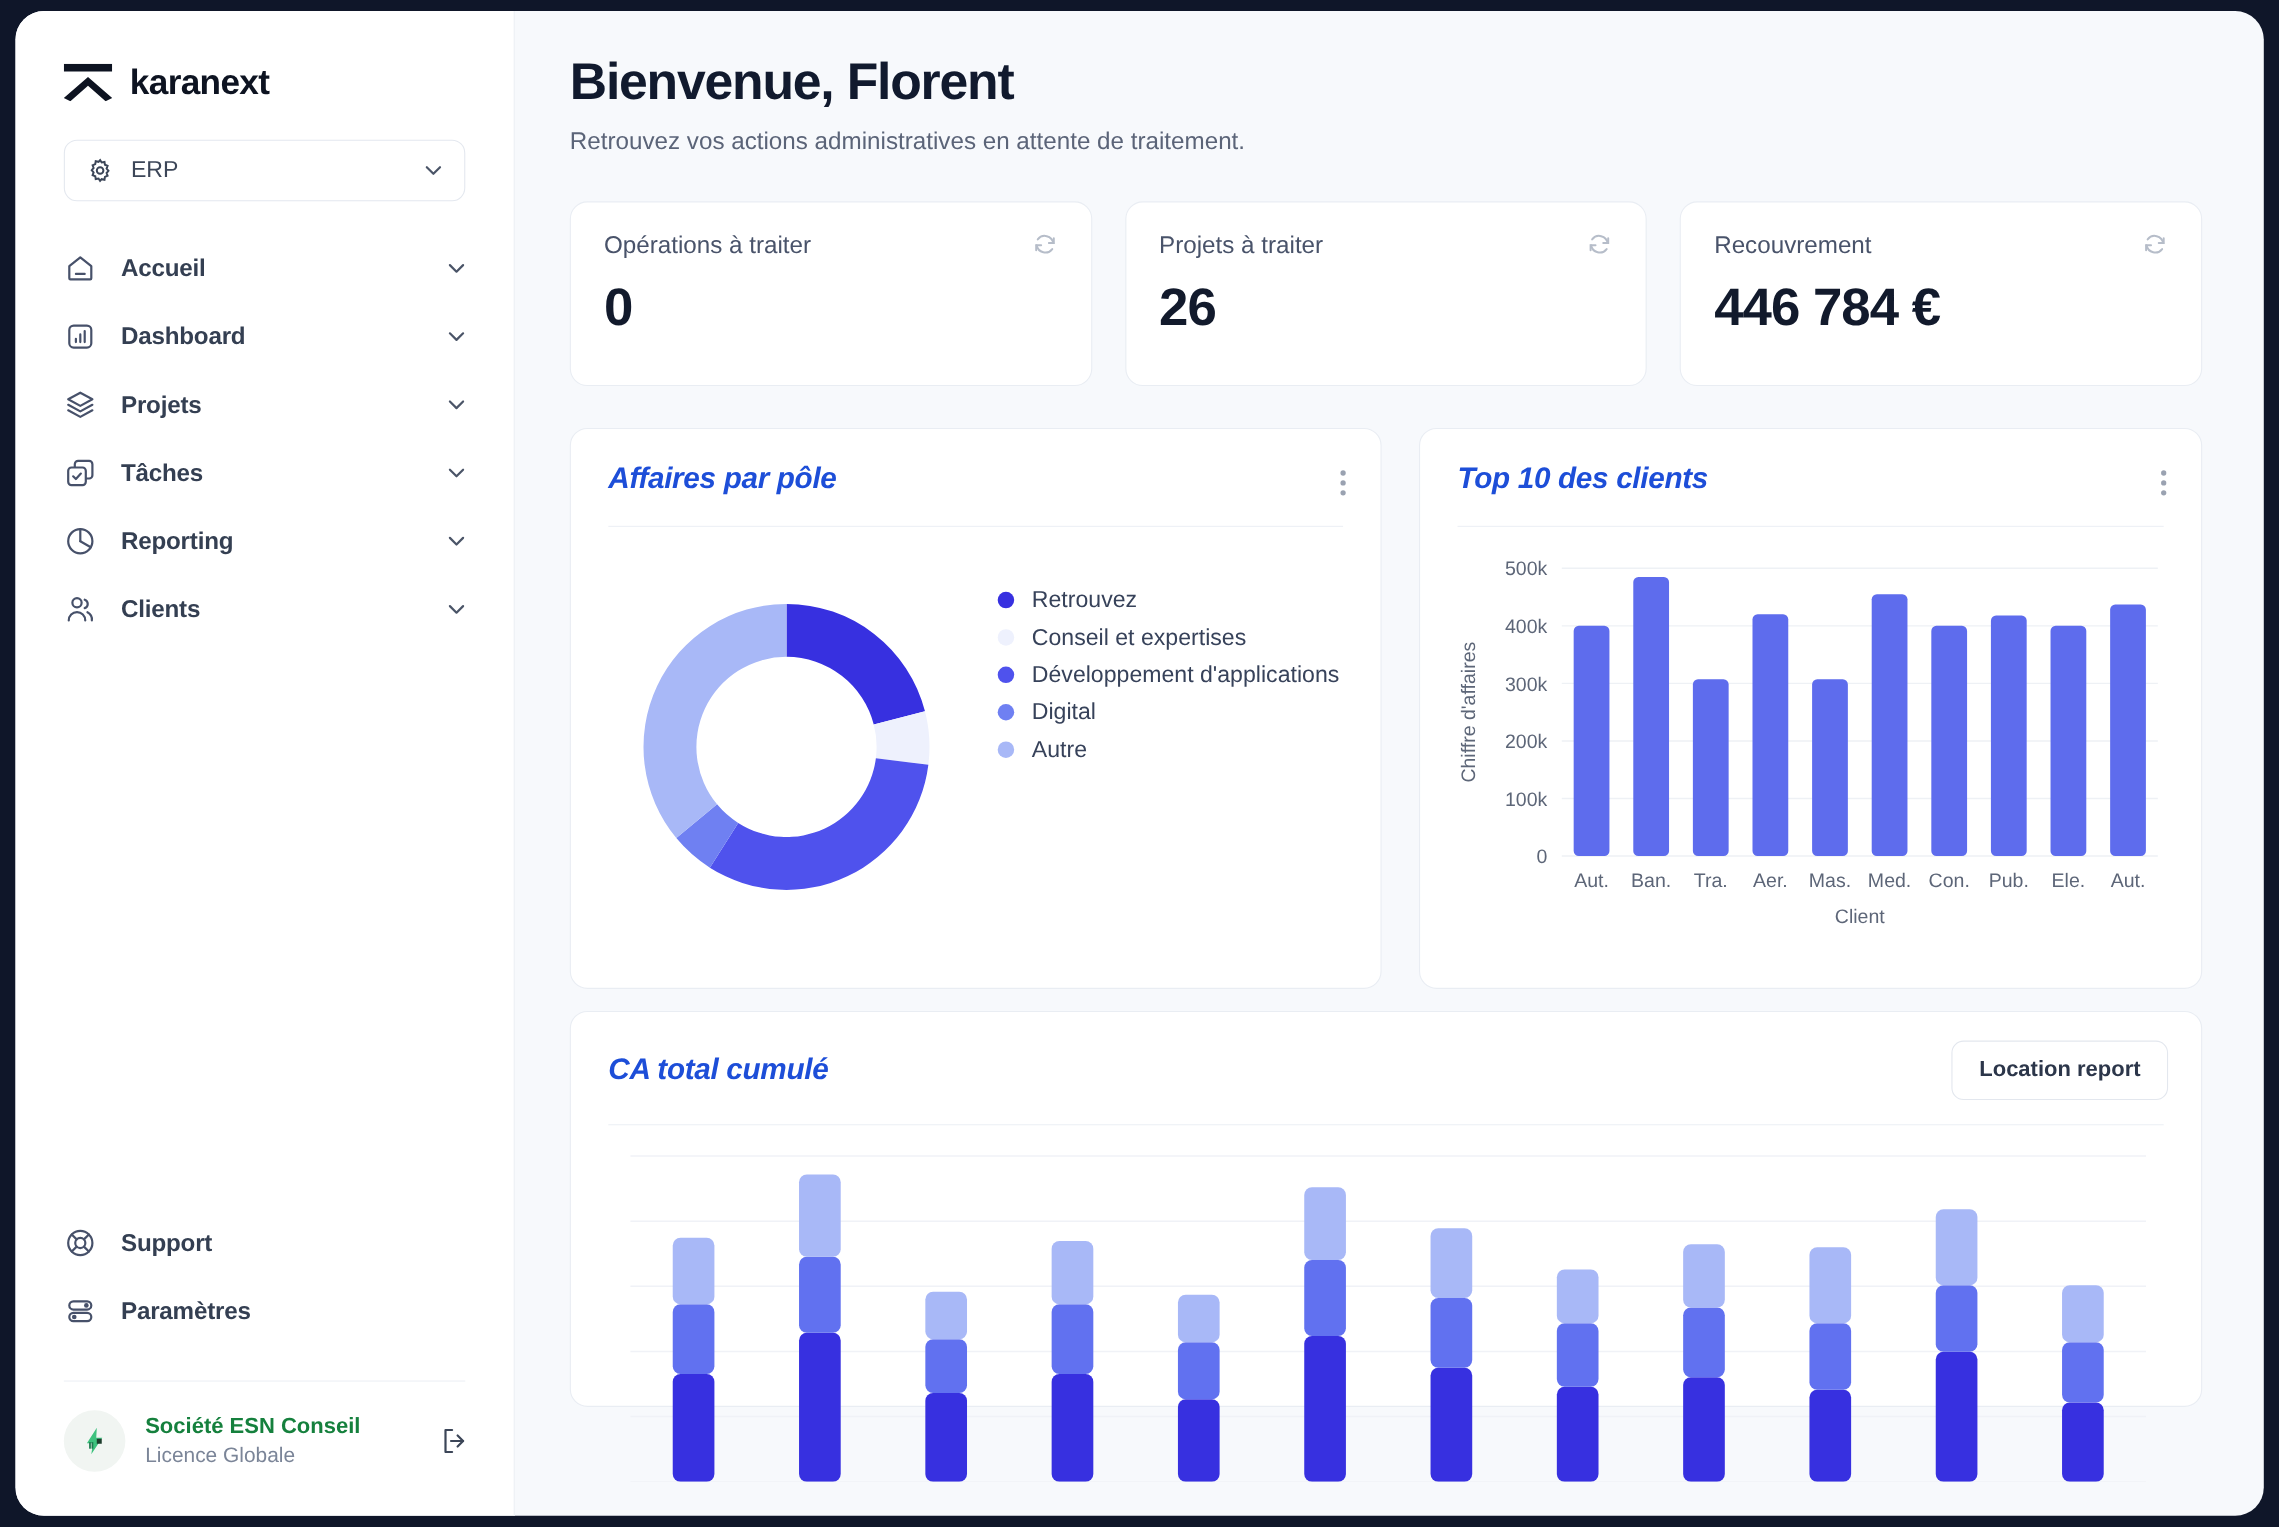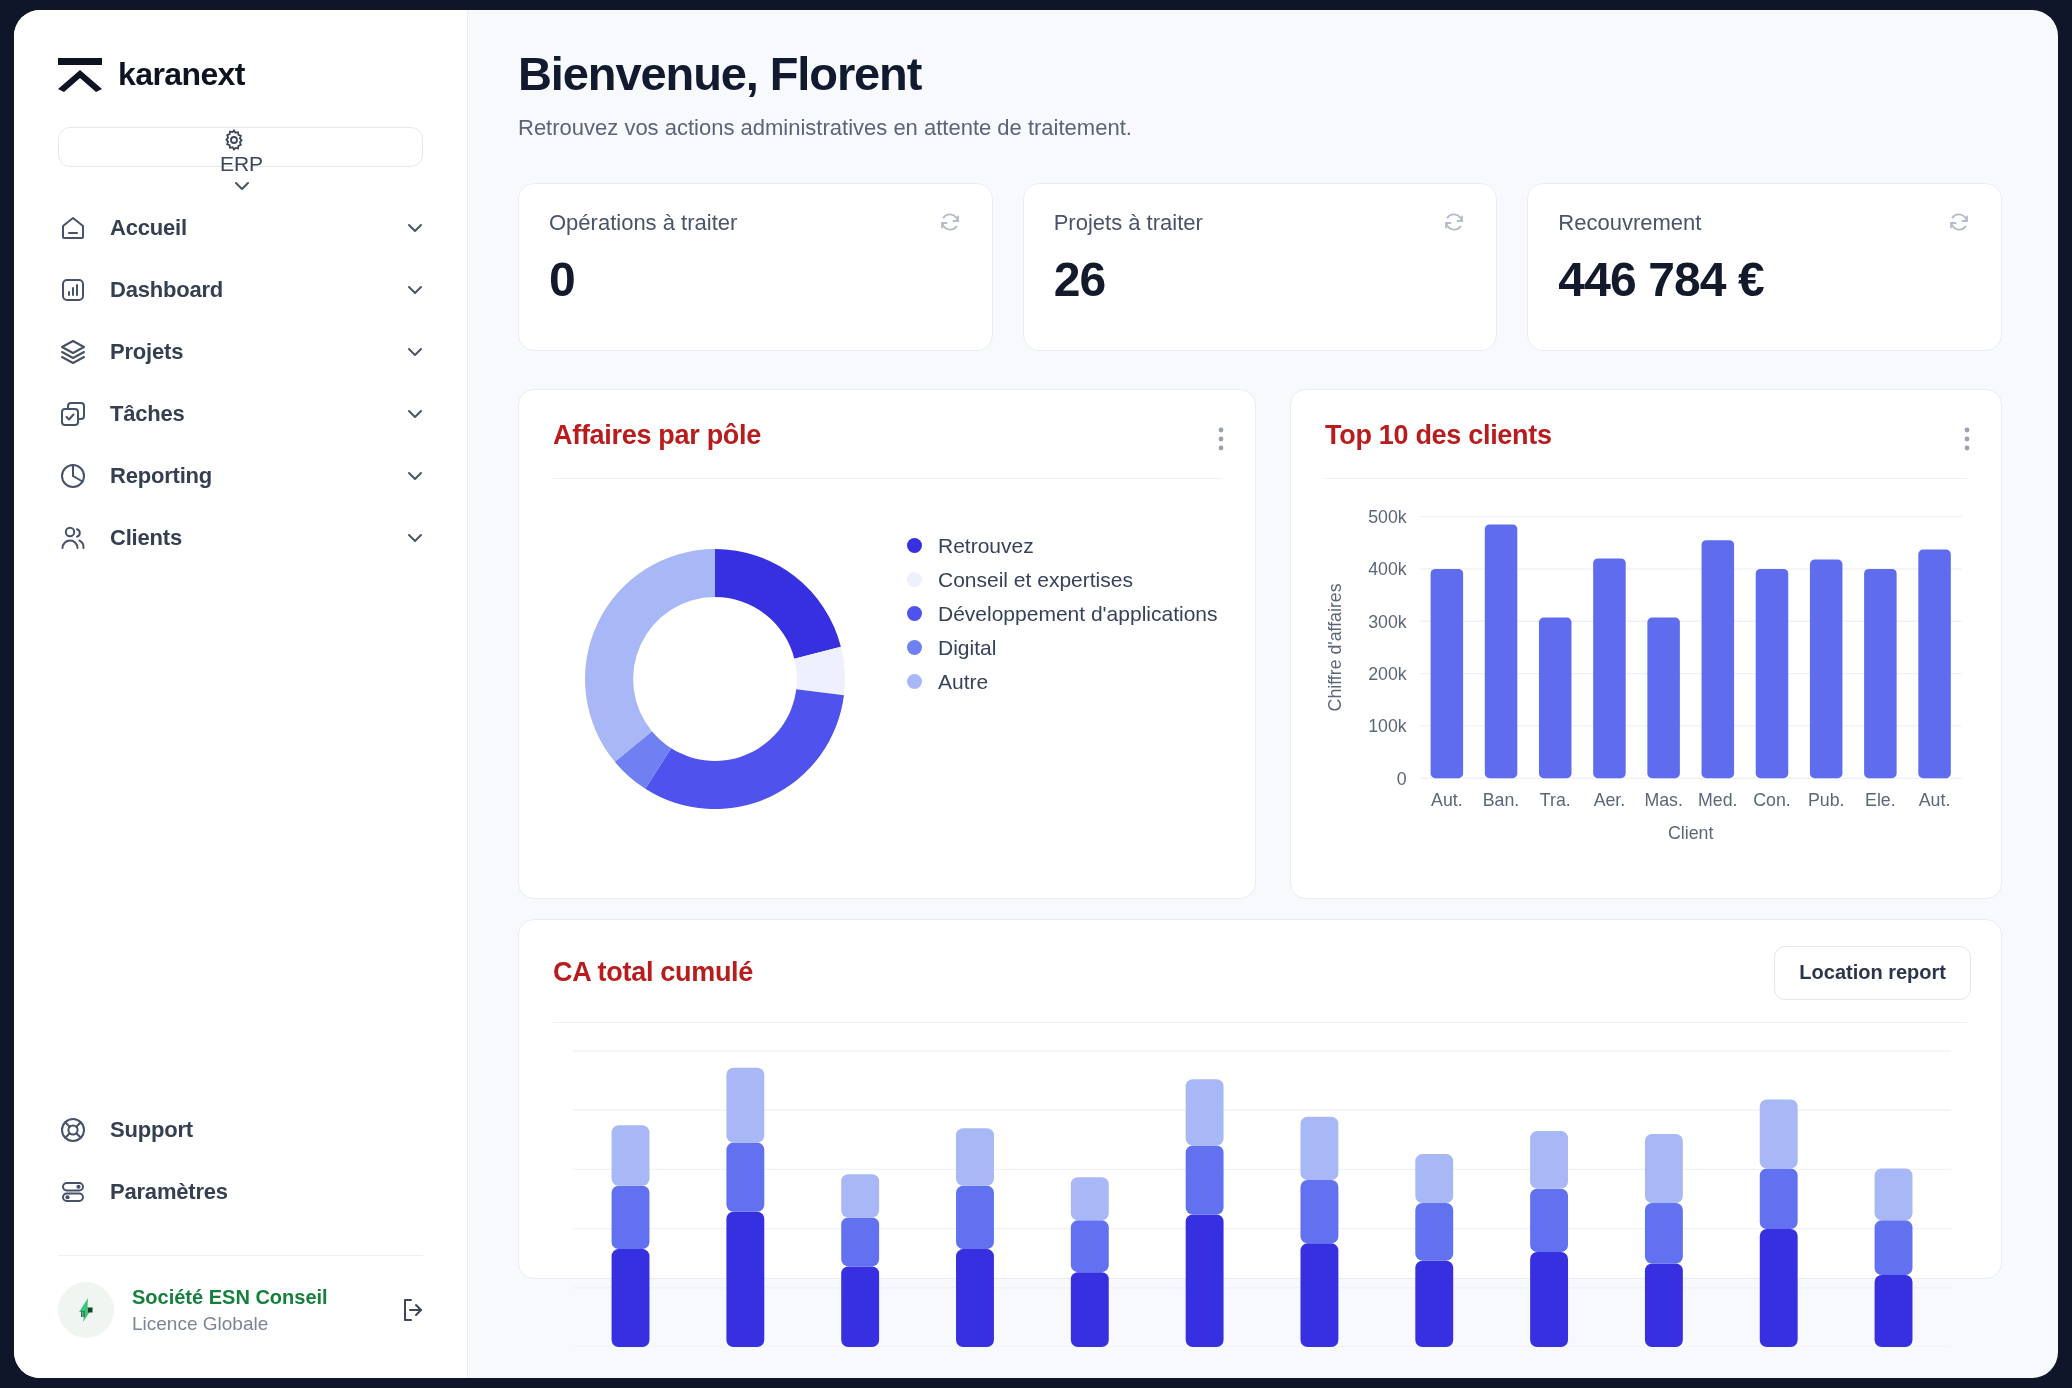--- a/index.html
+++ b/index.html
@@ -31,27 +31,26 @@
     display: flex; align-items: center; gap: 16px;
     padding: 46px 0 0 44px;
   }
   .logo-mark { width: 44px; height: 34px; flex: 0 0 44px; }
   .logo-text {
     font-size: 32px; font-weight: bold; color: #0d1321;
     letter-spacing: -0.6px;
   }
   .erp-select {
     margin: 34px 44px 0 44px;
-    height: 40px;
+    height: 56px;
     border: 1px solid #e4e8ef;
     border-radius: 12px;
     display: flex; align-items: center;
     padding: 0 18px 0 20px;
     background: #fff;
-    flex-direction: column;
   }
   .erp-select .gear { flex: 0 0 24px; margin-right: 16px; }
   .erp-label { font-size: 21px; color: #3c4658; font-weight: 500; flex: 1; }
 
   .nav { margin-top: 30px; }
   .nav-item {
     display: flex; align-items: center;
     height: 62px;
     padding: 0 42px 0 44px;
     cursor: pointer;
@@ -122,21 +121,21 @@
   .chart-row { display: flex; gap: 34px; margin-top: 38px; }
   .card {
     background: #fff; border: 1px solid #e9edf3; border-radius: 16px;
   }
   .card-head {
     display: flex; align-items: flex-start;
     padding: 30px 30px 0 34px;
   }
   .card-title {
     flex: 1; font-size: 27px; font-weight: bold;
-    color: #b91c1c; letter-spacing: -0.3px;
+    color: #1d4ed8; letter-spacing: -0.3px; font-style: italic;
   }
   .kebab { flex: 0 0 8px; padding-top: 6px; cursor: pointer; }
   .card-rule { height: 1px; background: #edf0f5; margin: 26px 34px 0 34px; }
 
   #donut-card { flex: 0 0 738px; height: 510px; }
   .donut-body { display: flex; padding: 20px 0 0 0; }
   .donut-wrap { flex: 0 0 344px; padding-left: 26px; padding-top: 10px; }
   .legend { flex: 1; padding: 30px 0 0 22px; }
   .leg-item { display: flex; align-items: center; height: 34px; margin-bottom: 0; }
   .leg-item + .leg-item { margin-top: 0; }

